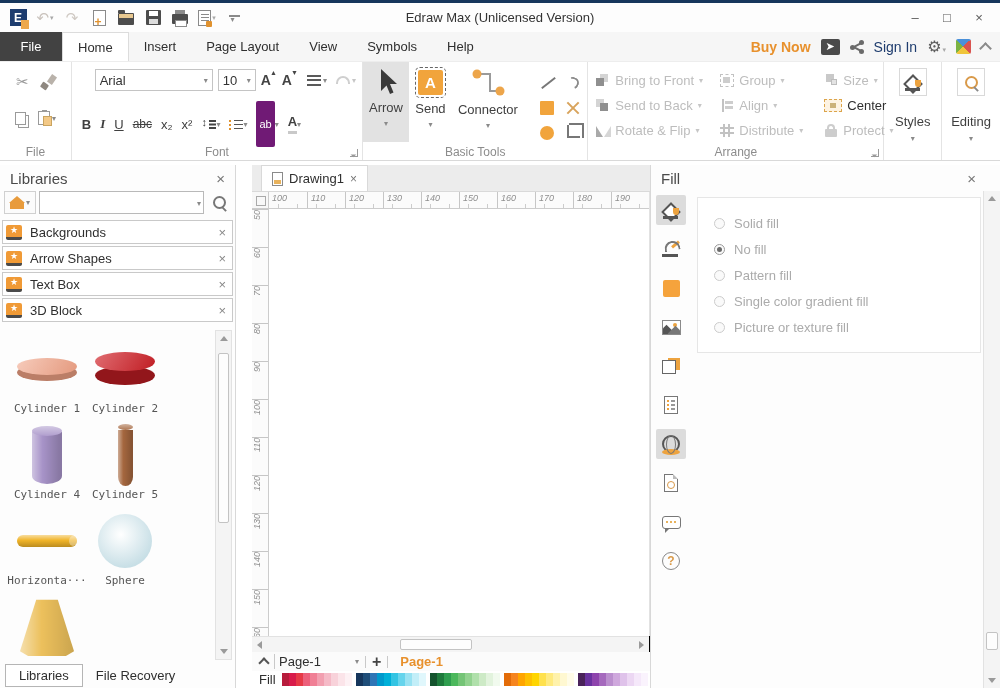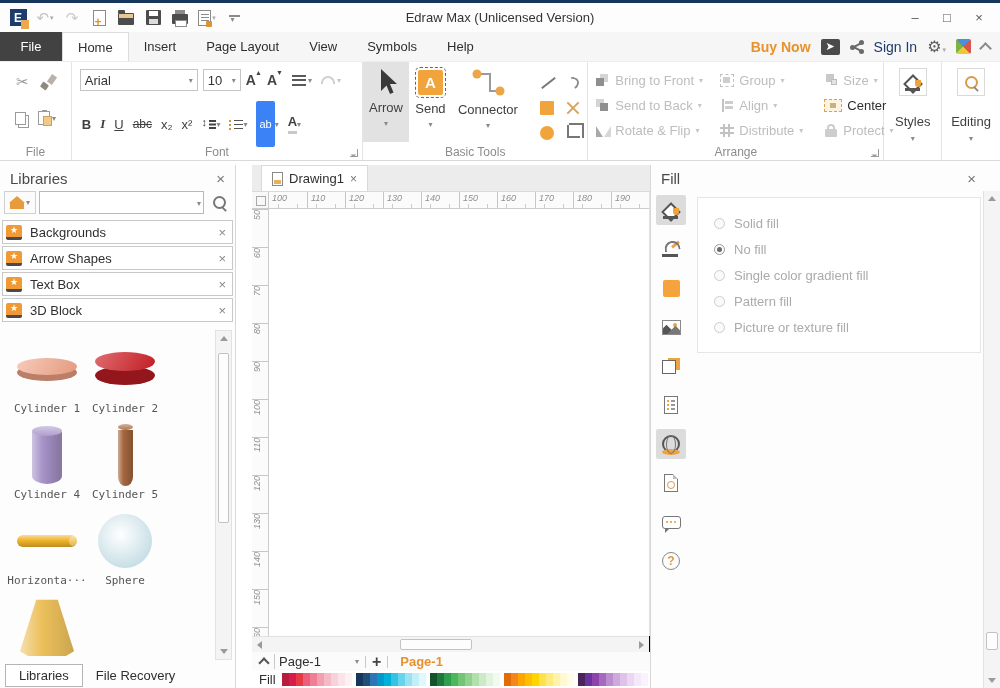--- a/index.html
+++ b/index.html
@@ -77,42 +77,42 @@
   .ic-brush { width:14px; height:14px; position:relative; }
   .ic-brush::before { content:""; position:absolute; right:0; top:0; width:6px; height:9px; background:#b9b2aa; transform:rotate(35deg); }
   .ic-brush::after { content:""; position:absolute; left:0; bottom:0; width:7px; height:6px; background:#8f8880; border-radius:1px; transform:rotate(35deg); }
   .ic-copy { width:11px; height:13px; border:1px solid #9a9a9a; background:#fff; box-shadow:3px 3px 0 -1px #fff, 3px 3px 0 0 #9a9a9a; }
   .ic-paste { width:12px; height:14px; border:1px solid #9a9a9a; background:#fff; position:relative; }
   .ic-paste::before { content:""; position:absolute; top:-2px; left:3px; width:5px; height:2px; background:#9a9a9a; }
   .ic-paste::after { content:""; position:absolute; right:-3px; bottom:-2px; width:7px; height:8px; background:#f3c987; border:1px solid #caa45f; }
 
   
   .g-font { width:292px; }
-  .f-row1 { display:flex; align-items:center; gap:5px; padding:7px 6px 0 8px; }
+  .f-row1 { display:flex; align-items:center; gap:5px; padding:7px 6px 0 8px;justify-content:flex-end; }
   .combo { display:flex; align-items:center; justify-content:space-between; border:1px solid #c4c4c4; background:#fff;
            height:22px; font-size:13px; color:#333; padding:0 4px; }
   .combo.font-name { width:118px; }
   .combo.font-size { width:38px; }
   .abtn { font-size:14px; color:#444; position:relative; padding-right:6px; font-weight:bold; }
   .abtn .tip { position:absolute; top:-3px; right:0; font-size:7px; color:#444; }
   .ic-align { width:14px; height:11px; background:repeating-linear-gradient(to bottom, #5a5a5a 0 2px, transparent 2px 4.5px); }
   .ic-arc { width:14px; height:8px; border:2px solid #cfcfcf; border-bottom:none; border-radius:8px 8px 0 0; }
   .f-row2 { display:flex; align-items:center; gap:9px; padding:10px 6px 0 10px; font-size:13px; color:#3f3f3f; }
   .fb { display:flex; align-items:center; }
   .b-bold { font-weight:bold; }
   .b-italic { font-style:italic; font-family:"Liberation Serif", serif; font-weight:bold; }
   .b-under { text-decoration:underline; }
   .b-strike { text-decoration:line-through; font-size:12px; }
   .ic-lnsp { width:15px; height:12px; position:relative; }
   .ic-lnsp::before { content:"↕"; position:absolute; left:0; top:-2px; font-size:11px; color:#444; }
   .ic-lnsp::after { content:""; position:absolute; right:0; top:2px; width:7px; height:1.5px; background:#444; box-shadow:0 3.5px 0 #444, 0 7px 0 #444; }
   .ic-bullets { width:14px; height:11px; position:relative; }
   .ic-bullets::before { content:""; position:absolute; left:0; top:1px; width:2px; height:2px; background:#e0922f; box-shadow:0 4px 0 #e0922f, 0 8px 0 #e0922f; }
   .ic-bullets::after { content:""; position:absolute; left:5px; top:1px; width:9px; height:1.5px; background:#555; box-shadow:0 4px 0 #555, 0 8px 0 #555; }
-  .hl-ab { background:#3b82f6; color:#fff; font-size:11px; padding:17px 3px; border-radius:2px; }
+  .hl-ab { background:#701a75; color:#fff; font-size:11px; padding:17px 3px; border-radius:2px; }
   .fontcolor-a { position:relative; font-weight:bold; padding-bottom:2px; border-bottom:3px solid #c9c9c9; }
 
   
   .g-basic { width:226px; display:flex; }
   .tool { display:flex; flex-direction:column; align-items:center; padding:5px 6px 0 6px; height:80px; }
   .tool.selected { background:#e2e2e2; }
   .tool-label { font-size:13px; color:#3f3f3f; margin-top:3px; }
   .tool .caret { margin-top:4px; }
   .ic-text-a { width:25px; height:25px; background:#f1a43c; color:#fff; font-weight:bold; font-size:15px;
                display:flex; align-items:center; justify-content:center; outline:1px dashed #666; outline-offset:2px; margin:3px; border-radius:2px; }
@@ -883,25 +883,25 @@
           <div class="fill-option">
             <span class="radio"></span>
             <span class="fill-option-label">Solid fill</span>
           </div>
           <div class="fill-option">
             <span class="radio on"></span>
             <span class="fill-option-label">No fill</span>
           </div>
           <div class="fill-option">
             <span class="radio"></span>
-            <span class="fill-option-label">Single color gradient fill</span>
+            <span class="fill-option-label">Pattern fill</span>
           </div>
           <div class="fill-option">
             <span class="radio"></span>
-            <span class="fill-option-label">Pattern fill</span>
+            <span class="fill-option-label">Single color gradient fill</span>
           </div>
           <div class="fill-option">
             <span class="radio"></span>
             <span class="fill-option-label">Picture or texture fill</span>
           </div>
         </div>
       <div class="rp-scroll">
         <span class="sb-arrow" style="top:0;left:0;">
             <span class="tri-up"></span>
           </span>

